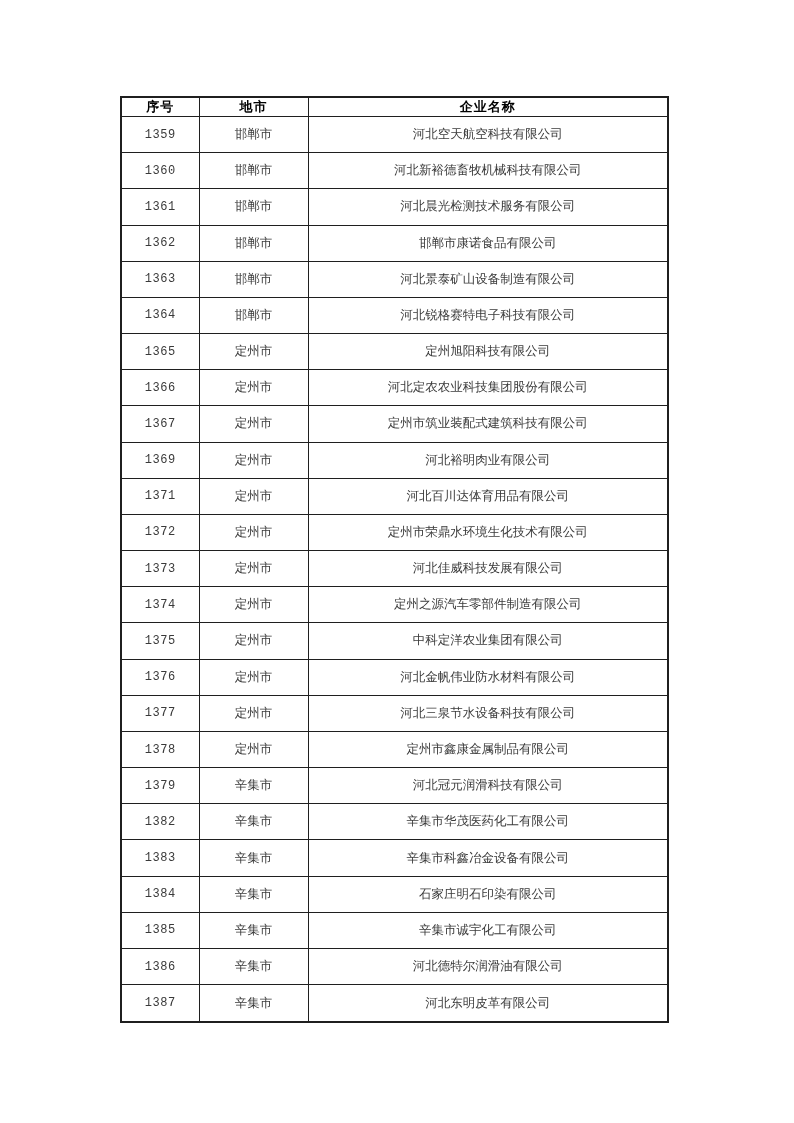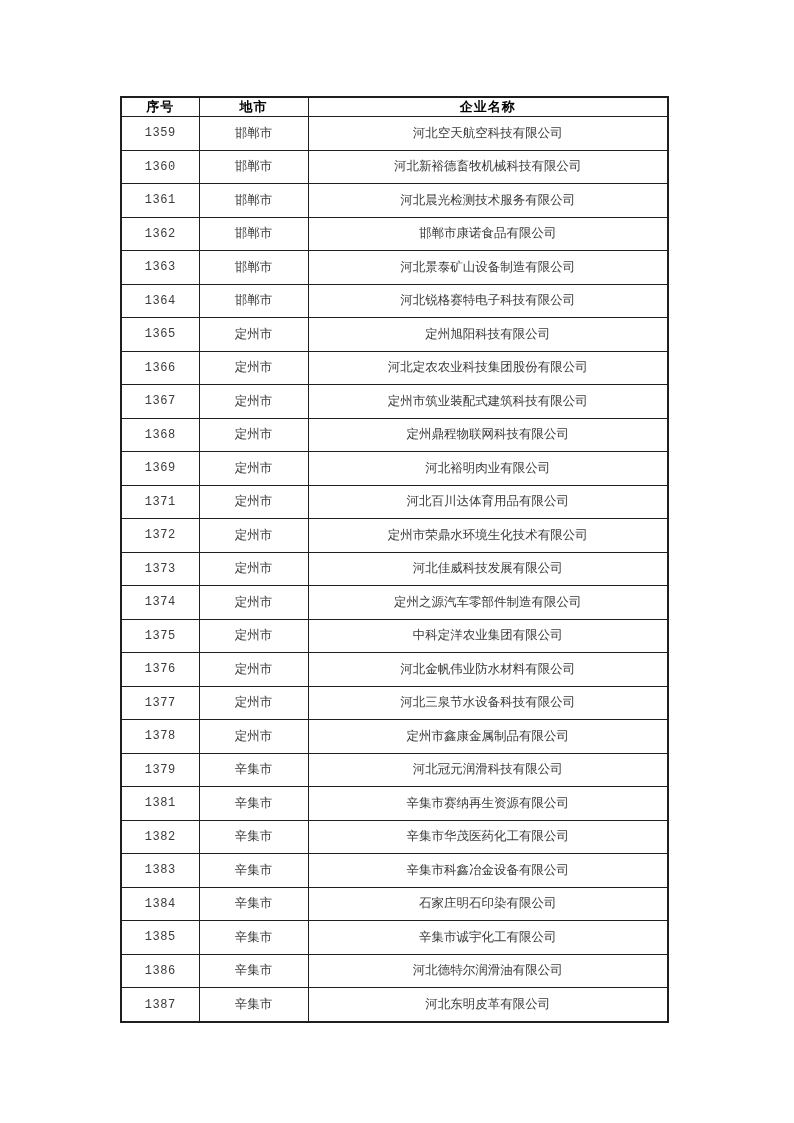--- a/index.html
+++ b/index.html
@@ -119,25 +119,20 @@
           <td class="serial">1366</td>
           <td class="city">定州市</td>
           <td class="company">河北定农农业科技集团股份有限公司</td>
         </tr>
         <tr>
           <td class="serial">1367</td>
           <td class="city">定州市</td>
           <td class="company">定州市筑业装配式建筑科技有限公司</td>
         </tr>
         <tr>
-          <td class="serial">1368</td>
-          <td class="city">定州市</td>
-          <td class="company">定州鼎程物联网科技有限公司</td>
-        </tr>
-        <tr>
           <td class="serial">1369</td>
           <td class="city">定州市</td>
           <td class="company">河北裕明肉业有限公司</td>
         </tr>
         <tr>
           <td class="serial">1371</td>
           <td class="city">定州市</td>
           <td class="company">河北百川达体育用品有限公司</td>
         </tr>
         <tr>
@@ -172,25 +167,20 @@
         </tr>
         <tr>
           <td class="serial">1378</td>
           <td class="city">定州市</td>
           <td class="company">定州市鑫康金属制品有限公司</td>
         </tr>
         <tr>
           <td class="serial">1379</td>
           <td class="city">辛集市</td>
           <td class="company">河北冠元润滑科技有限公司</td>
-        </tr>
-        <tr>
-          <td class="serial">1381</td>
-          <td class="city">辛集市</td>
-          <td class="company">辛集市赛纳再生资源有限公司</td>
         </tr>
         <tr>
           <td class="serial">1382</td>
           <td class="city">辛集市</td>
           <td class="company">辛集市华茂医药化工有限公司</td>
         </tr>
         <tr>
           <td class="serial">1383</td>
           <td class="city">辛集市</td>
           <td class="company">辛集市科鑫冶金设备有限公司</td>

